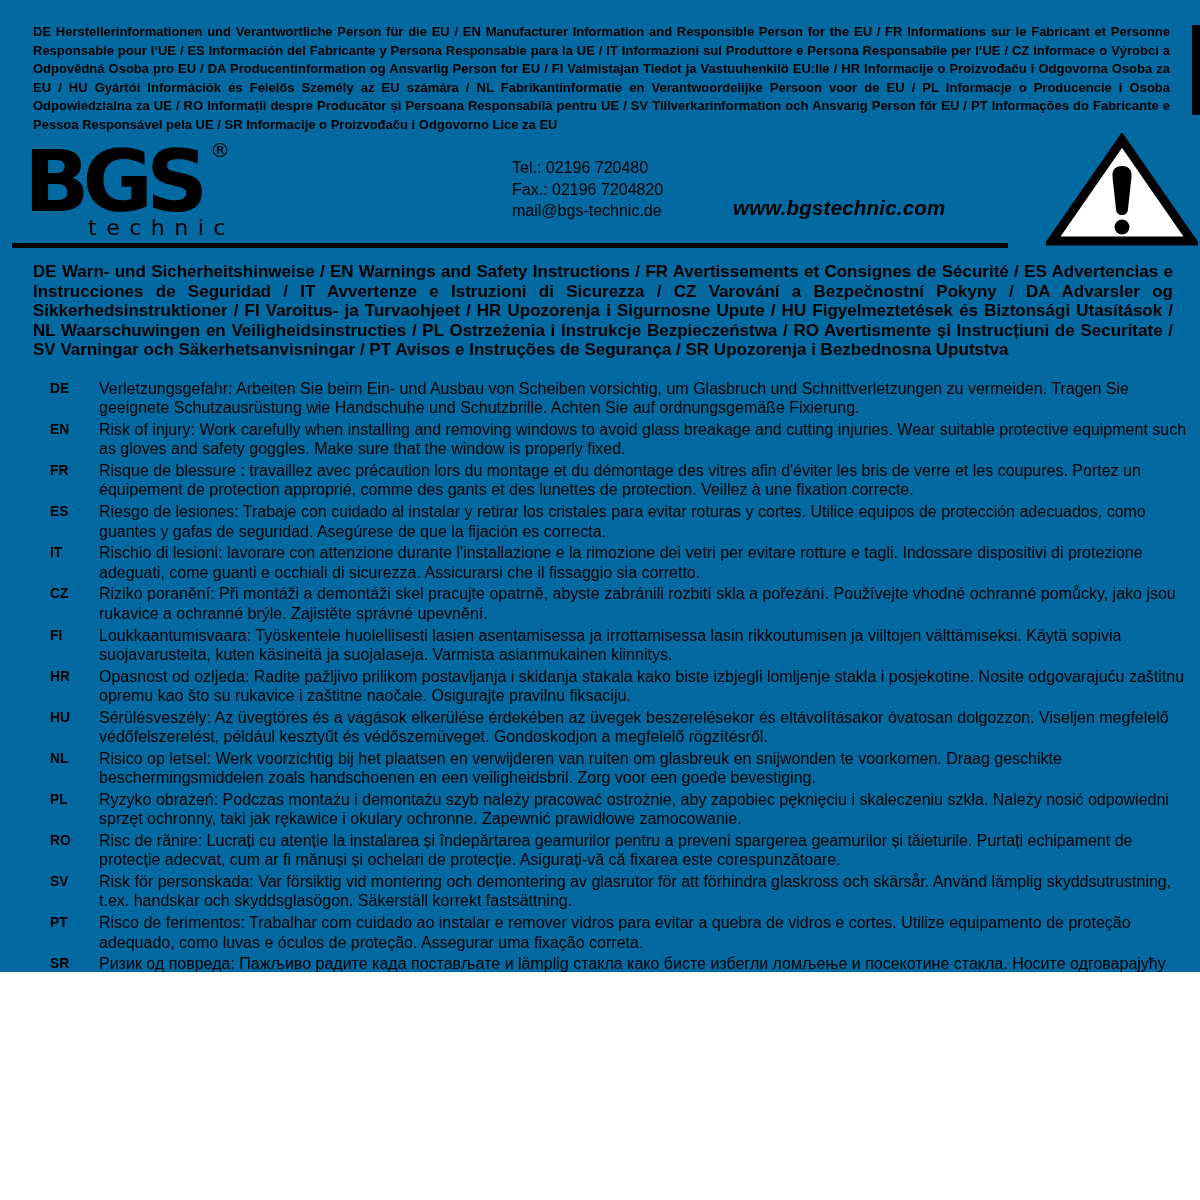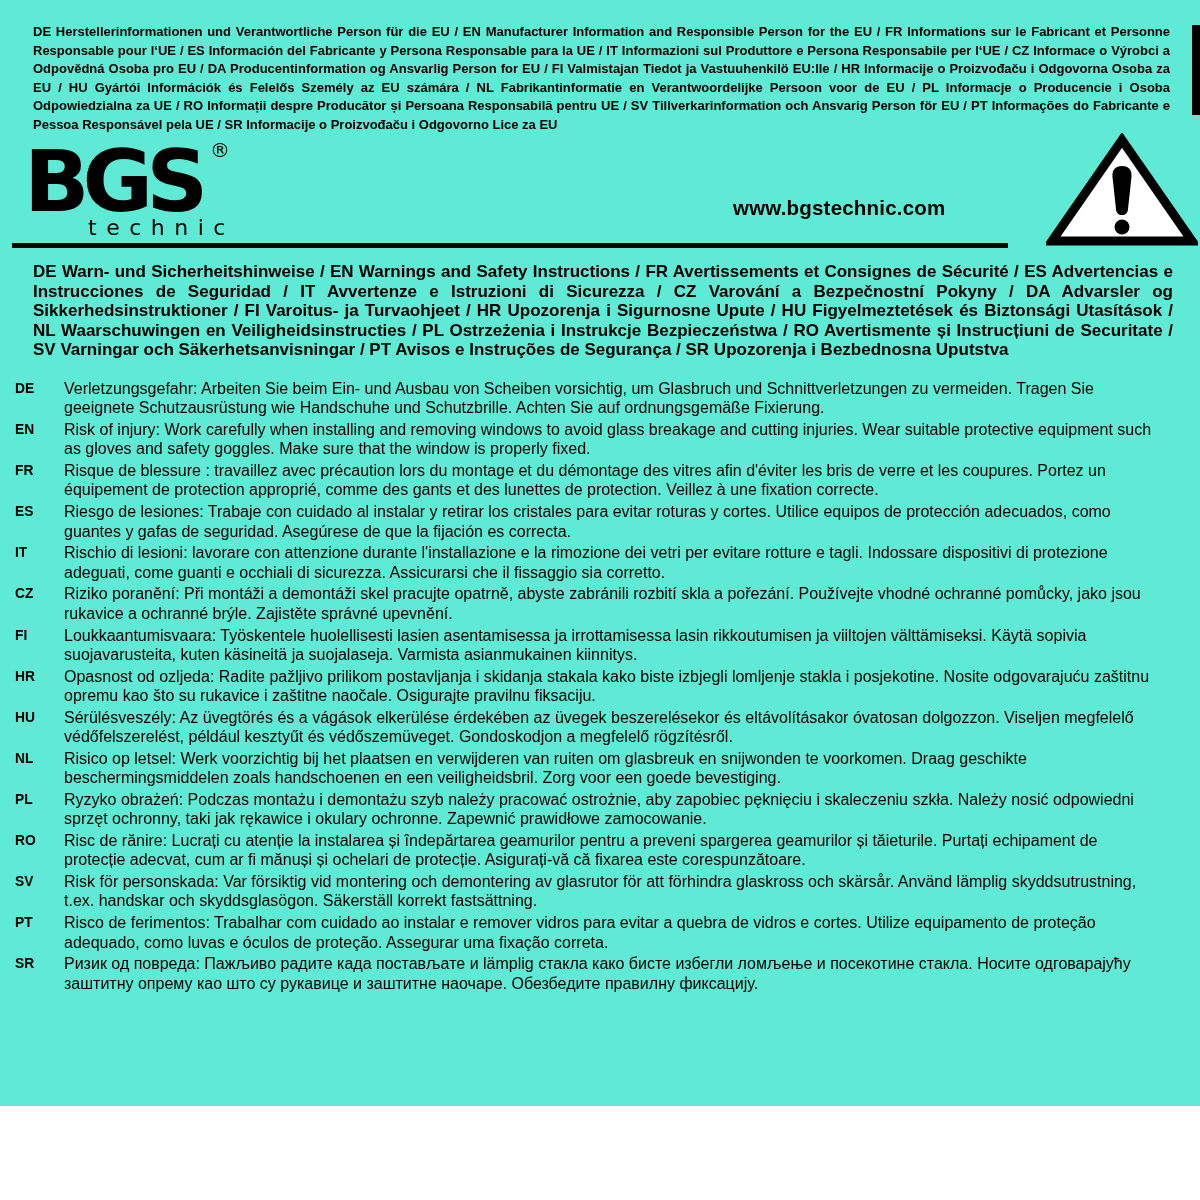--- a/index.html
+++ b/index.html
@@ -3,21 +3,21 @@
 <meta charset="utf-8">
 <style>
   html, body { margin: 0; padding: 0; }
   body {
     width: 1200px; height: 1200px;
     background: #ffffff;
     font-family: "Liberation Sans", sans-serif;
     color: #000000;
     -webkit-font-smoothing: antialiased;
   }
-  .page { position: relative; width: 1200px; height: 1106px; background: #5eead4; overflow: hidden; }
+  .page { position: relative; width: 1200px; height: 972px; background: #0369a1; overflow: hidden; }
 
   
   .top-header {
     position: absolute; left: 33px; top: 23px; width: 1137px;
     font-size: 13px; font-weight: bold; line-height: 18.5px;
     text-align: justify;
   }
 
   
   .print-mark {
@@ -25,38 +25,38 @@
     background: #000;
   }
 
   
   .brand-row { position: absolute; left: 0; top: 133px; width: 1200px; height: 112px; }
   .logo { position: absolute; left: 30px; top: 4px; width: 200px; height: 103px; }
   .address { position: absolute; left: 265px; top: 24px; font-size: 16px; line-height: 21.5px; }
   .contacts { position: absolute; left: 512px; top: 24px; font-size: 16px; line-height: 21.5px; }
   .website {
     position: absolute; left: 733px; top: 63px;
-    font-size: 20.5px; font-weight: bold; letter-spacing: 0.2px;
+    font-size: 20.5px; font-weight: bold; letter-spacing: 0.2px; font-style: italic;
   }
   .triangle { position: absolute; left: 1046px; top: 0; }
 
   .divider {
     position: absolute; left: 12px; top: 243px; width: 996px; height: 5px;
     background: #000;
   }
 
   
   .safety-header {
     position: absolute; left: 33px; top: 262px; width: 1140px;
     font-size: 17px; font-weight: bold; line-height: 19.6px;
     text-align: justify;
   }
 
   
-  .warnings { position: absolute; left: 15px; top: 379px; width: 1140px; }
+  .warnings { position: absolute; left: 50px; top: 379px; width: 1140px; }
   .warning-row { display: flex; margin-bottom: 2.5px; }
   .warning-code {
     flex: 0 0 49px; font-weight: bold;
     font-size: 13.8px; line-height: 19.3px;
   }
   .warning-text {
     flex: 1 1 auto; margin: 0; max-width: 1090px;
     font-size: 16px; line-height: 19.3px;
   }
 </style>
@@ -75,20 +75,25 @@
 
     <div class="logo">
       <svg width="200" height="103" viewBox="0 0 200 103">
         <text x="-6" y="74" font-family="'DejaVu Sans', sans-serif" font-weight="bold" font-size="86" letter-spacing="-7" fill="#000">BGS</text>
         <text x="180" y="20" font-family="'DejaVu Sans', sans-serif" font-size="20" fill="#000">®</text>
         <text x="58" y="98" font-family="'DejaVu Sans', sans-serif" font-size="22" letter-spacing="9.5" fill="#000">technic</text>
       </svg>
     </div>
 
 
+    <div class="contacts">
+      <div>Tel.: 02196 720480</div>
+      <div>Fax.: 02196 7204820</div>
+      <div>mail@bgs-technic.de</div>
+    </div>
 
     <div class="website">www.bgstechnic.com</div>
 
     <svg class="triangle" width="152" height="114" viewBox="0 0 152 114">
       <polygon points="76,7 146,108 6,108" fill="#ffffff" stroke="#000000" stroke-width="9" stroke-linejoin="miter"></polygon>
       <path d="M 76 33 C 83 33 86 37 85.5 44 L 82 76 C 81.7 80 79.5 82 76 82 C 72.5 82 70.3 80 70 76 L 66.5 44 C 66 37 69 33 76 33 Z" fill="#000000"></path>
       <circle cx="76" cy="94" r="7.5" fill="#000000"></circle>
     </svg>
 
   </section>

